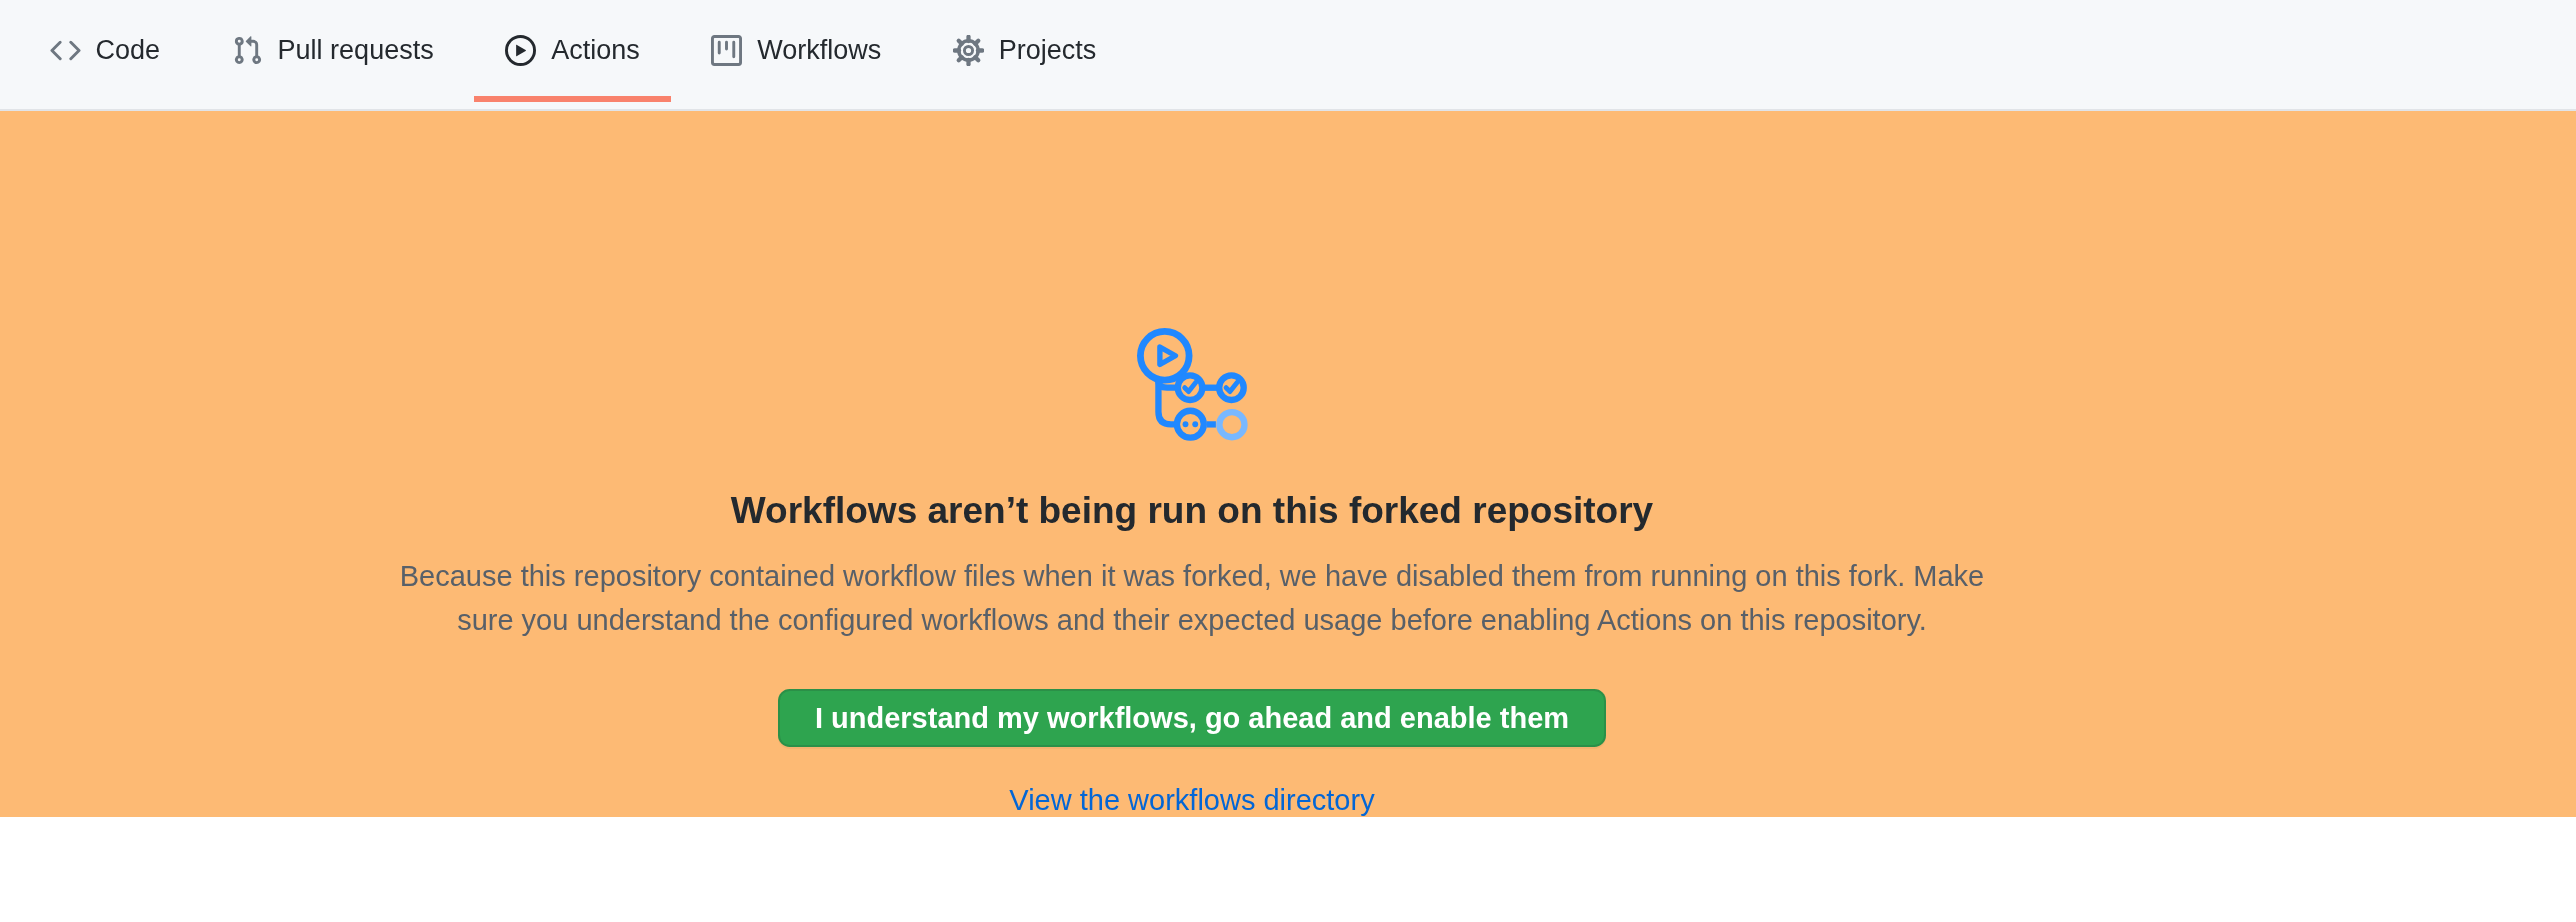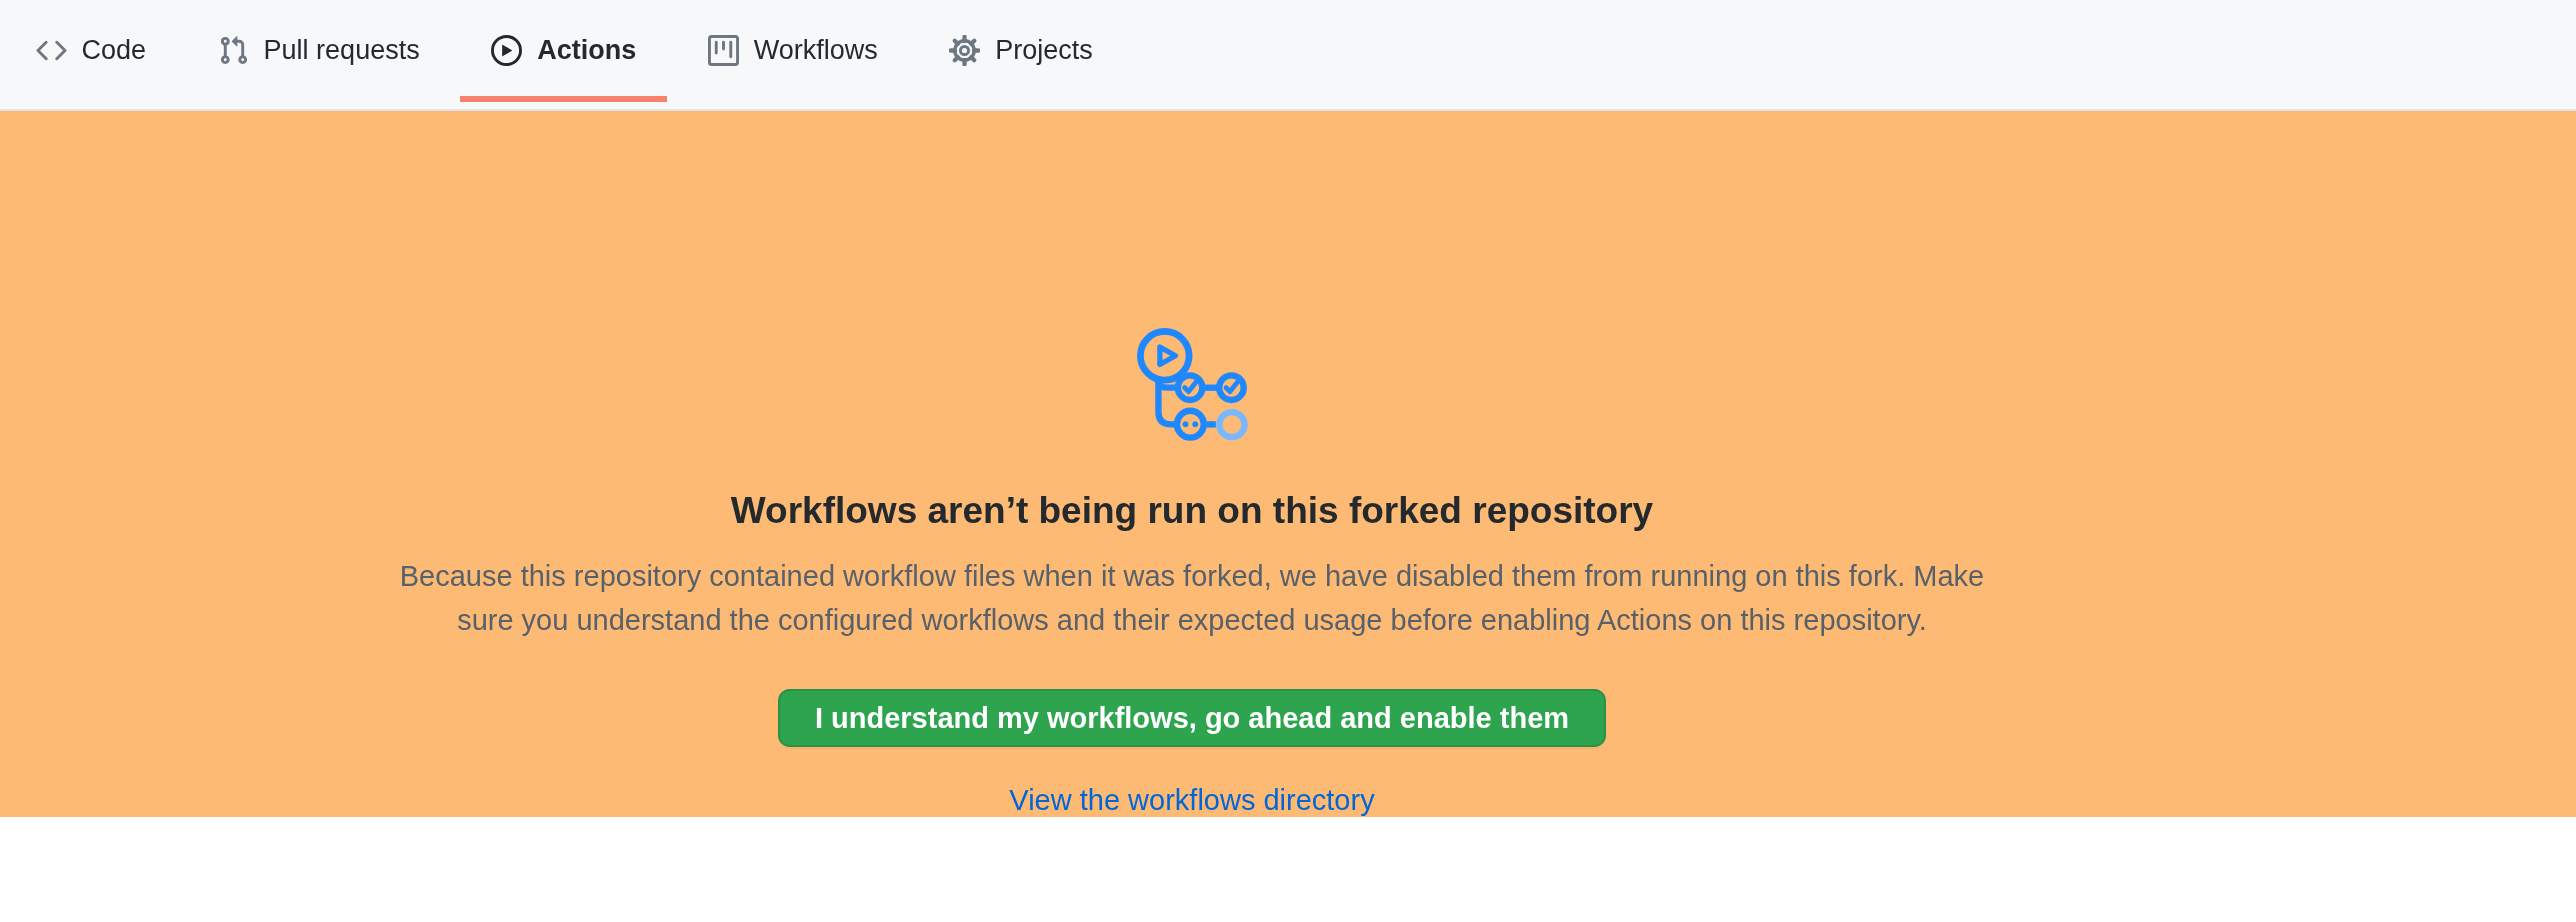--- a/index.html
+++ b/index.html
@@ -14,40 +14,40 @@
   .tabbar {
     width: 100%;
     height: 111px;
     background: #f6f8fa;
     border-bottom: 2px solid #e1e4e8;
   }
   .tabnav {
     display: flex;
     align-items: stretch;
     height: 100px;
-    padding-left: 0;
+    padding-left: 14px;
     border-radius: 6px;
   }
   .tab {
     position: relative;
     display: flex;
     align-items: center;
     gap: 14.7px;
     padding: 0 31px;
     margin: 0 4.9px;
     font-size: 27px;
     line-height: 1;
     color: #24292e;
     text-decoration: none;
     cursor: pointer;
     white-space: nowrap;
   }
   .tab .ticon { display: inline-flex; color: #6e7781; }
   .tab .ticon svg { width: 31px; height: 31px; display: block; }
-  .tab.active { font-weight: bold; justify-content: space-between; }
+  .tab.active { font-weight: normal; justify-content: space-between; }
   .tab.active .ticon { color: #24292e; }
   .tab.active::after {
     content: "";
     position: absolute;
     left: 0; right: 0; bottom: -2px;
     height: 5.9px;
     background: #f9826c;
   }
   
   .main { width: 100%; background: #fdba74; }

